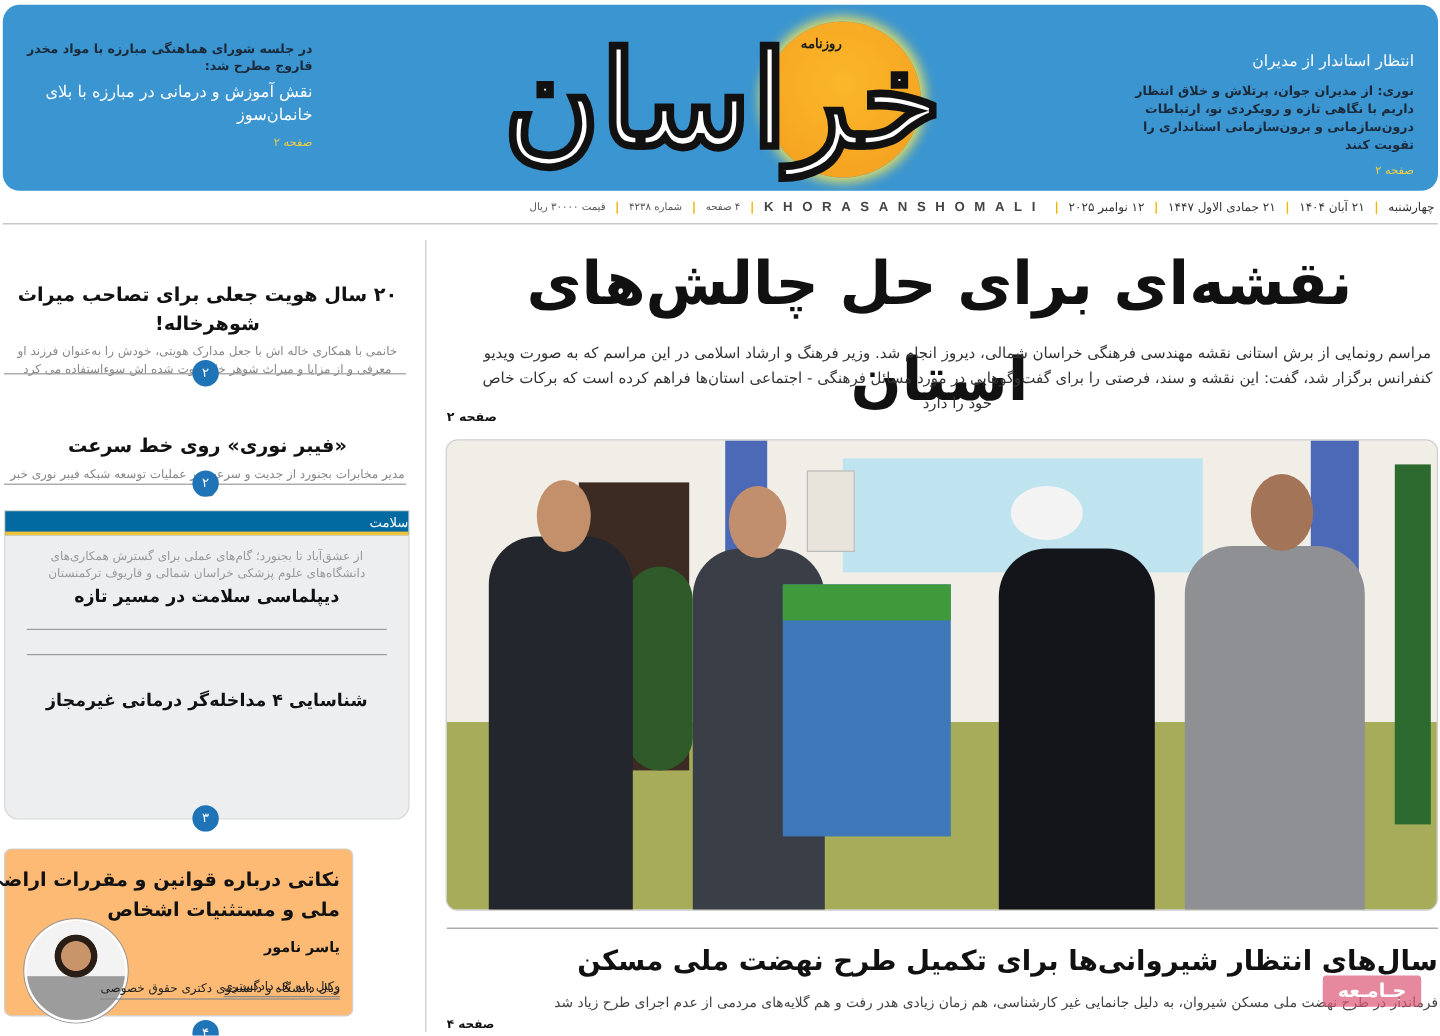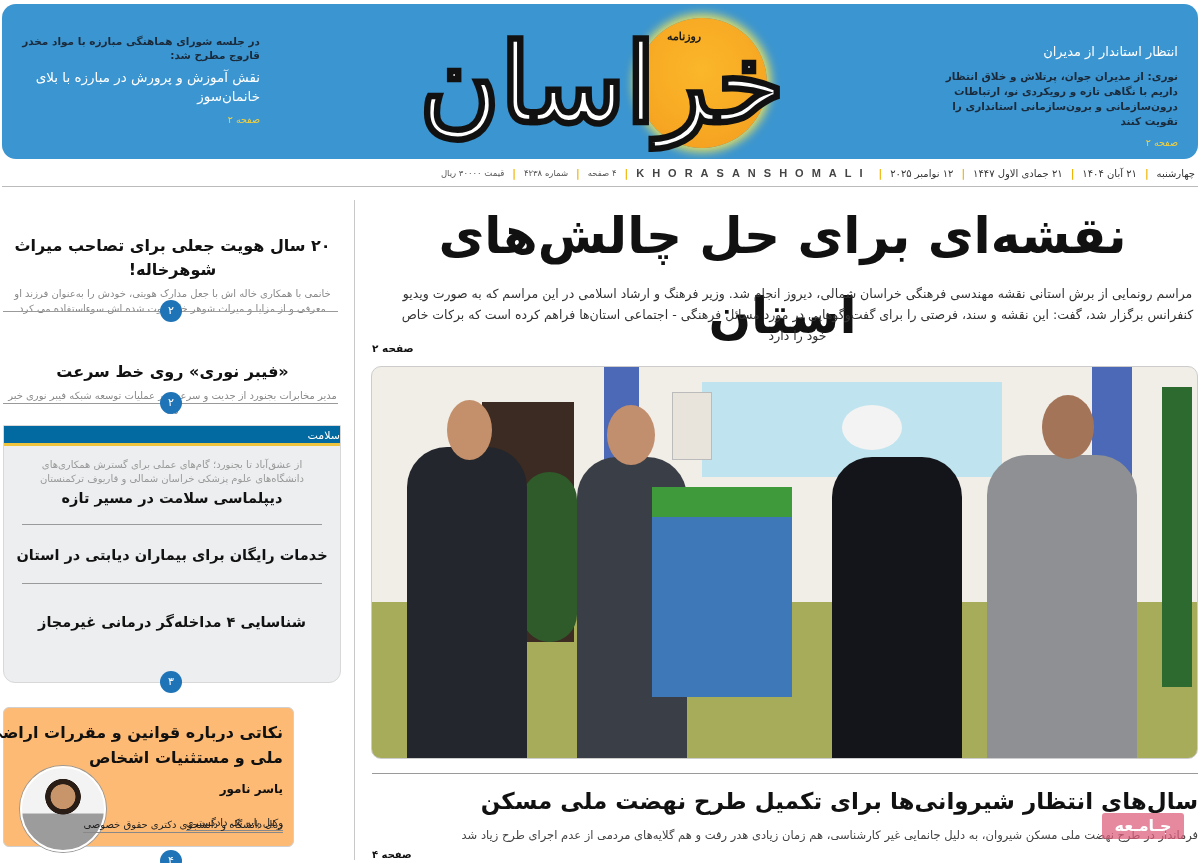--- a/index.html
+++ b/index.html
@@ -139,21 +139,21 @@
     background: rgba(220,90,120,0.72); color: #fff; font-size: 16px; font-weight: bold;
     text-align: center; line-height: 26px; border-radius: 3px;
   }
 </style>
 </head>
 <body>
 
 <div class="masthead">
   <div class="mast-box mast-left">
     <div class="mast-kicker">در جلسه شورای هماهنگی مبارزه با مواد مخدر قاروج مطرح شد:</div>
-    <div class="mast-title">نقش آموزش و پرورش در مبارزه با بلای خانمان‌سوز</div>
+    <div class="mast-title">نقش آموزش و درمانی در مبارزه با بلای خانمان‌سوز</div>
     <div class="mast-page">صفحه ۲</div>
   </div>
 
   <div class="logo">
     <div class="sun"></div>
     <div class="logo-daily">روزنامه</div>
     <div class="logo-text">خراسان شمالی</div>
   </div>
 
   <div class="mast-box mast-right">
@@ -195,21 +195,20 @@
     <p>مدیر مخابرات بجنورد از جدیت و سرعت در عملیات توسعه شبکه فیبر نوری خبر داد</p>
   </div>
   <div class="hline" style="left:3px; top:213px; width:335px;"></div>
   <div class="pagenum" style="left:160px; top:202px;">۲</div>
 
   <div class="health-box">
     <div class="health-header">سلامت</div>
     <div class="health-lead">از عشق‌آباد تا بجنورد؛ گام‌های عملی برای گسترش همکاری‌های دانشگاه‌های علوم پزشکی خراسان شمالی و قاریوف ترکمنستان</div>
     <div class="health-h" style="margin-top:4px;">دیپلماسی سلامت در مسیر تازه</div>
     <div class="hline" style="position:relative; margin:18px auto 0 auto; width:300px;"></div>
-    <div class="health-h" style="margin-top:22px;">خدمات رایگان برای بیماران دیابتی در استان</div>
     <div class="hline" style="position:relative; margin:20px auto 0 auto; width:300px;"></div>
     <div class="health-h" style="margin-top:30px;">شناسایی ۴ مداخله‌گر درمانی غیرمجاز</div>
   </div>
   <div class="pagenum" style="left:160px; top:481px;">۳</div>
 
   <div class="law-box">
     <div class="law-title">نکاتی درباره قوانین و مقررات اراضی ملی و مستثنیات اشخاص</div>
     <div class="avatar"></div>
     <div class="author-name">یاسر نامور</div>
     <div class="author-role1">وکیل پایه یک دادگستری</div>

